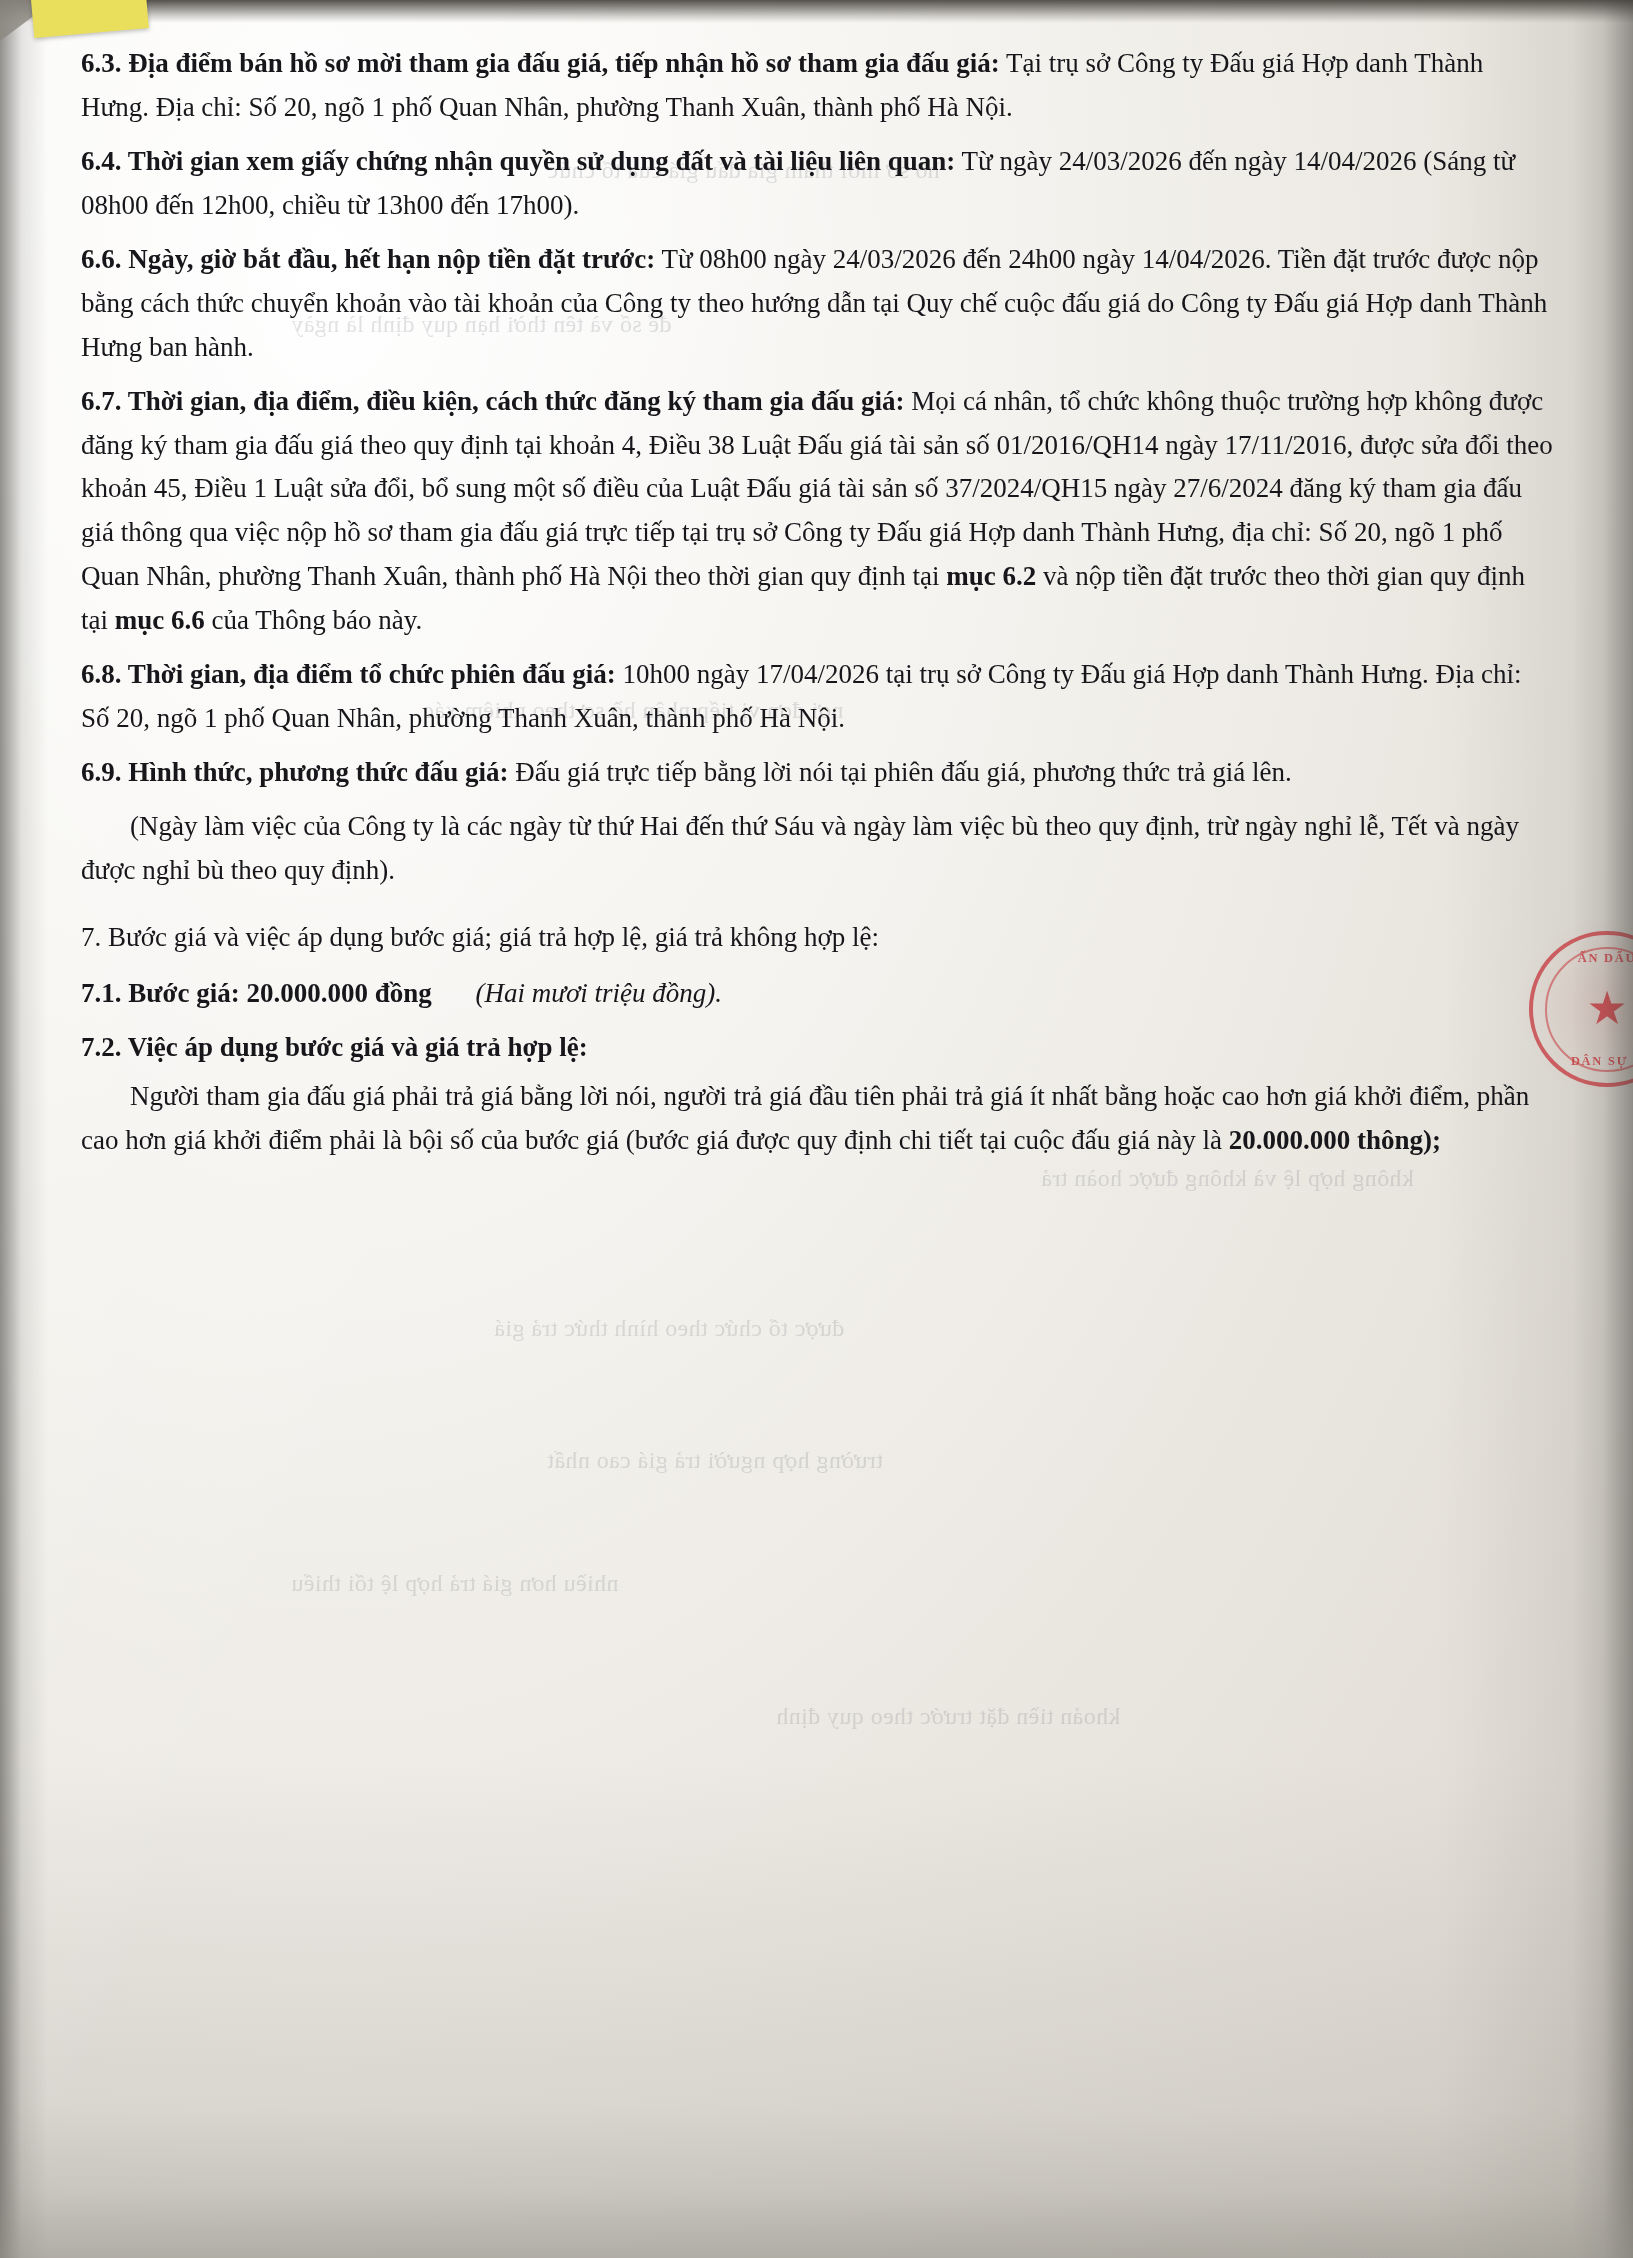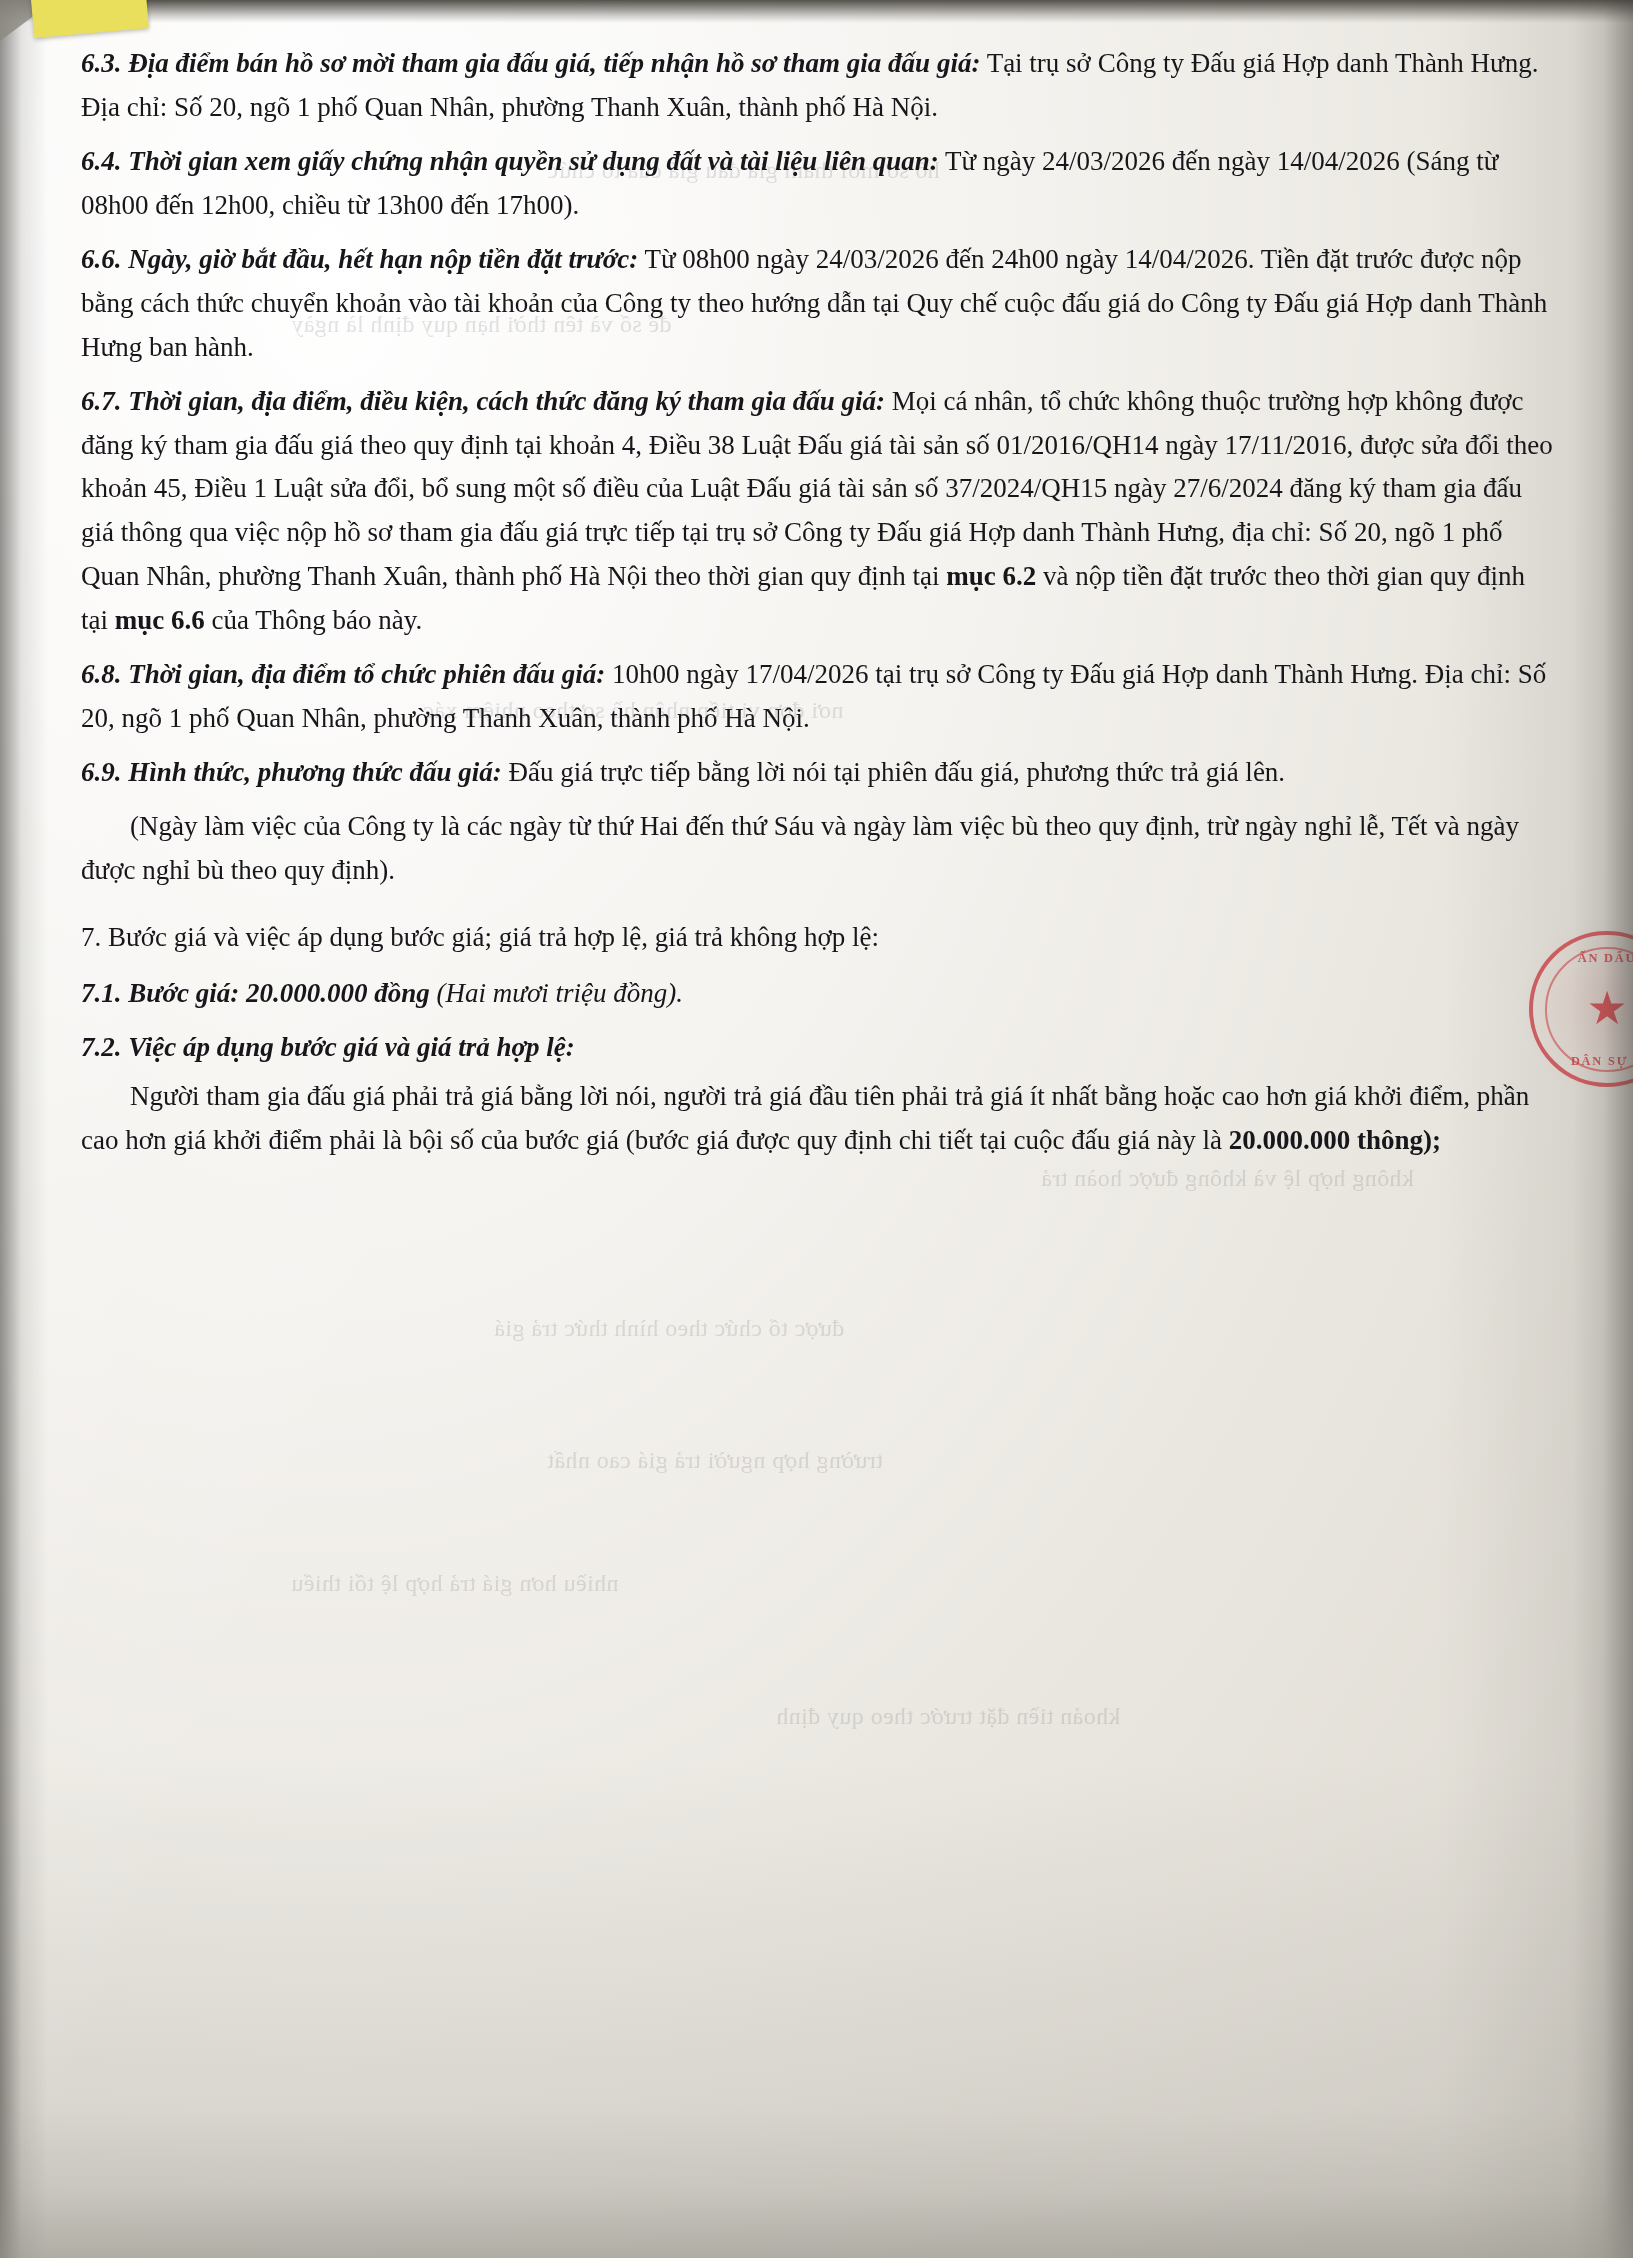--- a/index.html
+++ b/index.html
@@ -88,25 +88,24 @@
     line-height: 1.62;
     text-align: left;
   }
   .para {
     margin: 0 0 10.6px 0;
     text-indent: 0;
   }
   .para.tight { margin-bottom: 5.3px; }
   .para.indent { text-indent: 49px; }
   .lbl {
-    font-style: italic;
     font-weight: bold;
   }
   .b { font-weight: bold; }
-  .it { font-style: italic; }
+  .it { font-style: italic; margin-left: 37px; }
   .note {
     text-indent: 49px;
   }
   .sect-head {
     font-weight: normal;
     margin: 23px 0 12.4px 0;
   }
   
   .ghost {
     position: absolute;

